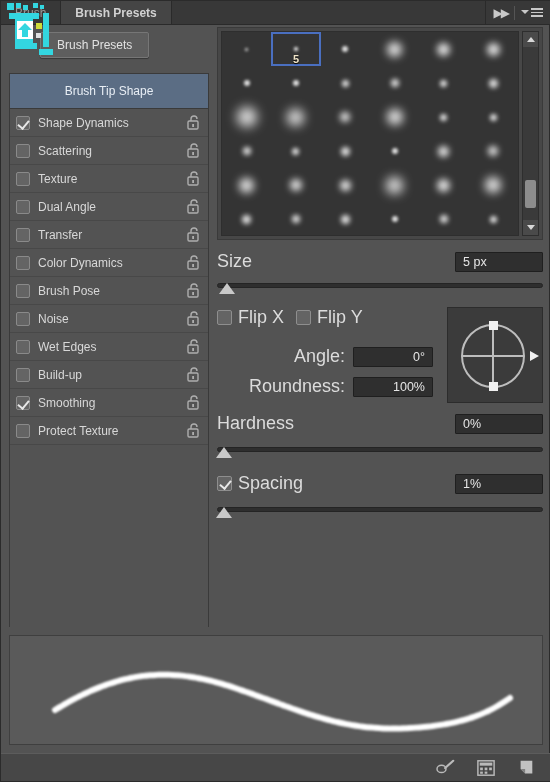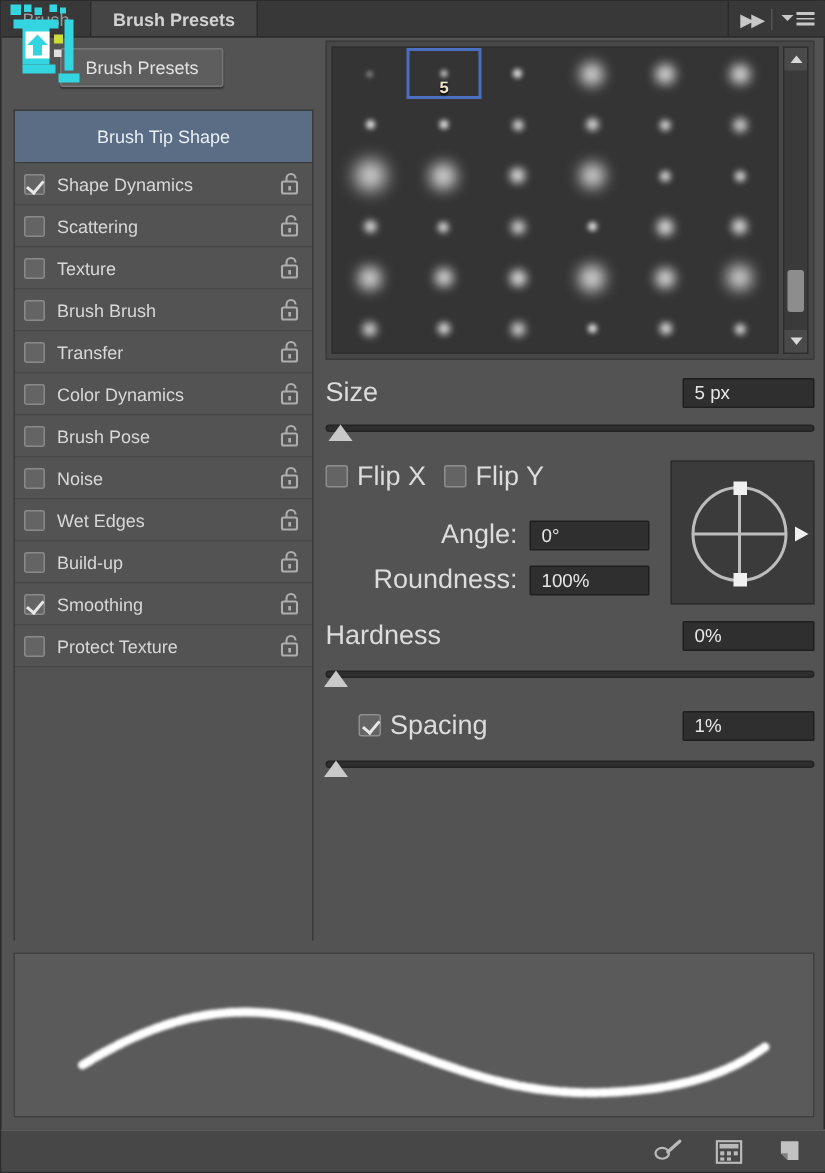--- a/index.html
+++ b/index.html
@@ -280,21 +280,21 @@
           <span class="cbx"></span>
           <span class="opt-label">Texture</span>
           <svg viewBox="0 0 14 15" class="lock">
             <rect x="2" y="6" width="10" height="8" rx="1.2" fill="none" stroke="#c2c2c2" stroke-width="1.4"></rect>
             <path d="M5 6 V4 a3 3 0 0 1 6 0" fill="none" stroke="#c2c2c2" stroke-width="1.4"></path>
             <rect x="6.2" y="9" width="1.8" height="3" fill="#c2c2c2"></rect>
           </svg>
         </div>
         <div class="opt-row">
           <span class="cbx"></span>
-          <span class="opt-label">Brush Brush</span>
+          <span class="opt-label">Dual Angle</span>
           <svg viewBox="0 0 14 15" class="lock">
             <rect x="2" y="6" width="10" height="8" rx="1.2" fill="none" stroke="#c2c2c2" stroke-width="1.4"></rect>
             <path d="M5 6 V4 a3 3 0 0 1 6 0" fill="none" stroke="#c2c2c2" stroke-width="1.4"></path>
             <rect x="6.2" y="9" width="1.8" height="3" fill="#c2c2c2"></rect>
           </svg>
         </div>
         <div class="opt-row">
           <span class="cbx"></span>
           <span class="opt-label">Transfer</span>
           <svg viewBox="0 0 14 15" class="lock">
@@ -497,21 +497,21 @@
 
     <div class="row" style="margin-top:11px;justify-content:space-between;">
       <span class="lbl">Size</span>
       <span class="field" style="width:88px;">5 px</span>
     </div>
     <div class="slider" style="margin-top:9px;">
       <div class="track"></div>
       <div class="thumb" id="size-thumb" style="left: 2.1px;"></div>
     </div>
 
-    <div class="row" style="margin-top:12px;align-items:flex-start;">
+    <div class="row" style="margin-top:12px;align-items:flex-start;text-align:right;">
       <div style="flex:1;">
         <div class="row">
           <span class="cbx-sm" id="flipx-cb"></span>
           <span class="lbl" style="margin-right:12px;">Flip X</span>
           <span class="cbx-sm" id="flipy-cb"></span>
           <span class="lbl">Flip Y</span>
         </div>
         <div class="row" style="margin-top:18px;justify-content:flex-end;padding-right:14px;">
           <span class="lbl" style="margin-right:8px;">Angle:</span>
           <span class="field" style="width:80px;">0°</span>
@@ -536,21 +536,21 @@
     <div class="row" style="margin-top:10px;justify-content:space-between;">
       <span class="lbl">Hardness</span>
       <span class="field" style="width:88px;">0%</span>
     </div>
     <div class="slider" style="margin-top:11px;">
       <div class="track"></div>
       <div class="thumb" id="hardness-thumb" style="left: -1px;"></div>
     </div>
 
     <div class="row" style="margin-top:14px;justify-content:space-between;">
-      <span style="display:flex;align-items:center;margin-left:22px;">
+      <span style="display:flex;align-items:center;">
         <span class="cbx-sm on" id="spacing-cb"></span>
         <span class="lbl">Spacing</span>
       </span>
       <span class="field" style="width:88px;">1%</span>
     </div>
     <div class="slider" style="margin-top:11px;">
       <div class="track"></div>
       <div class="thumb" id="spacing-thumb" style="left: -1px;"></div>
     </div>
   </div>

